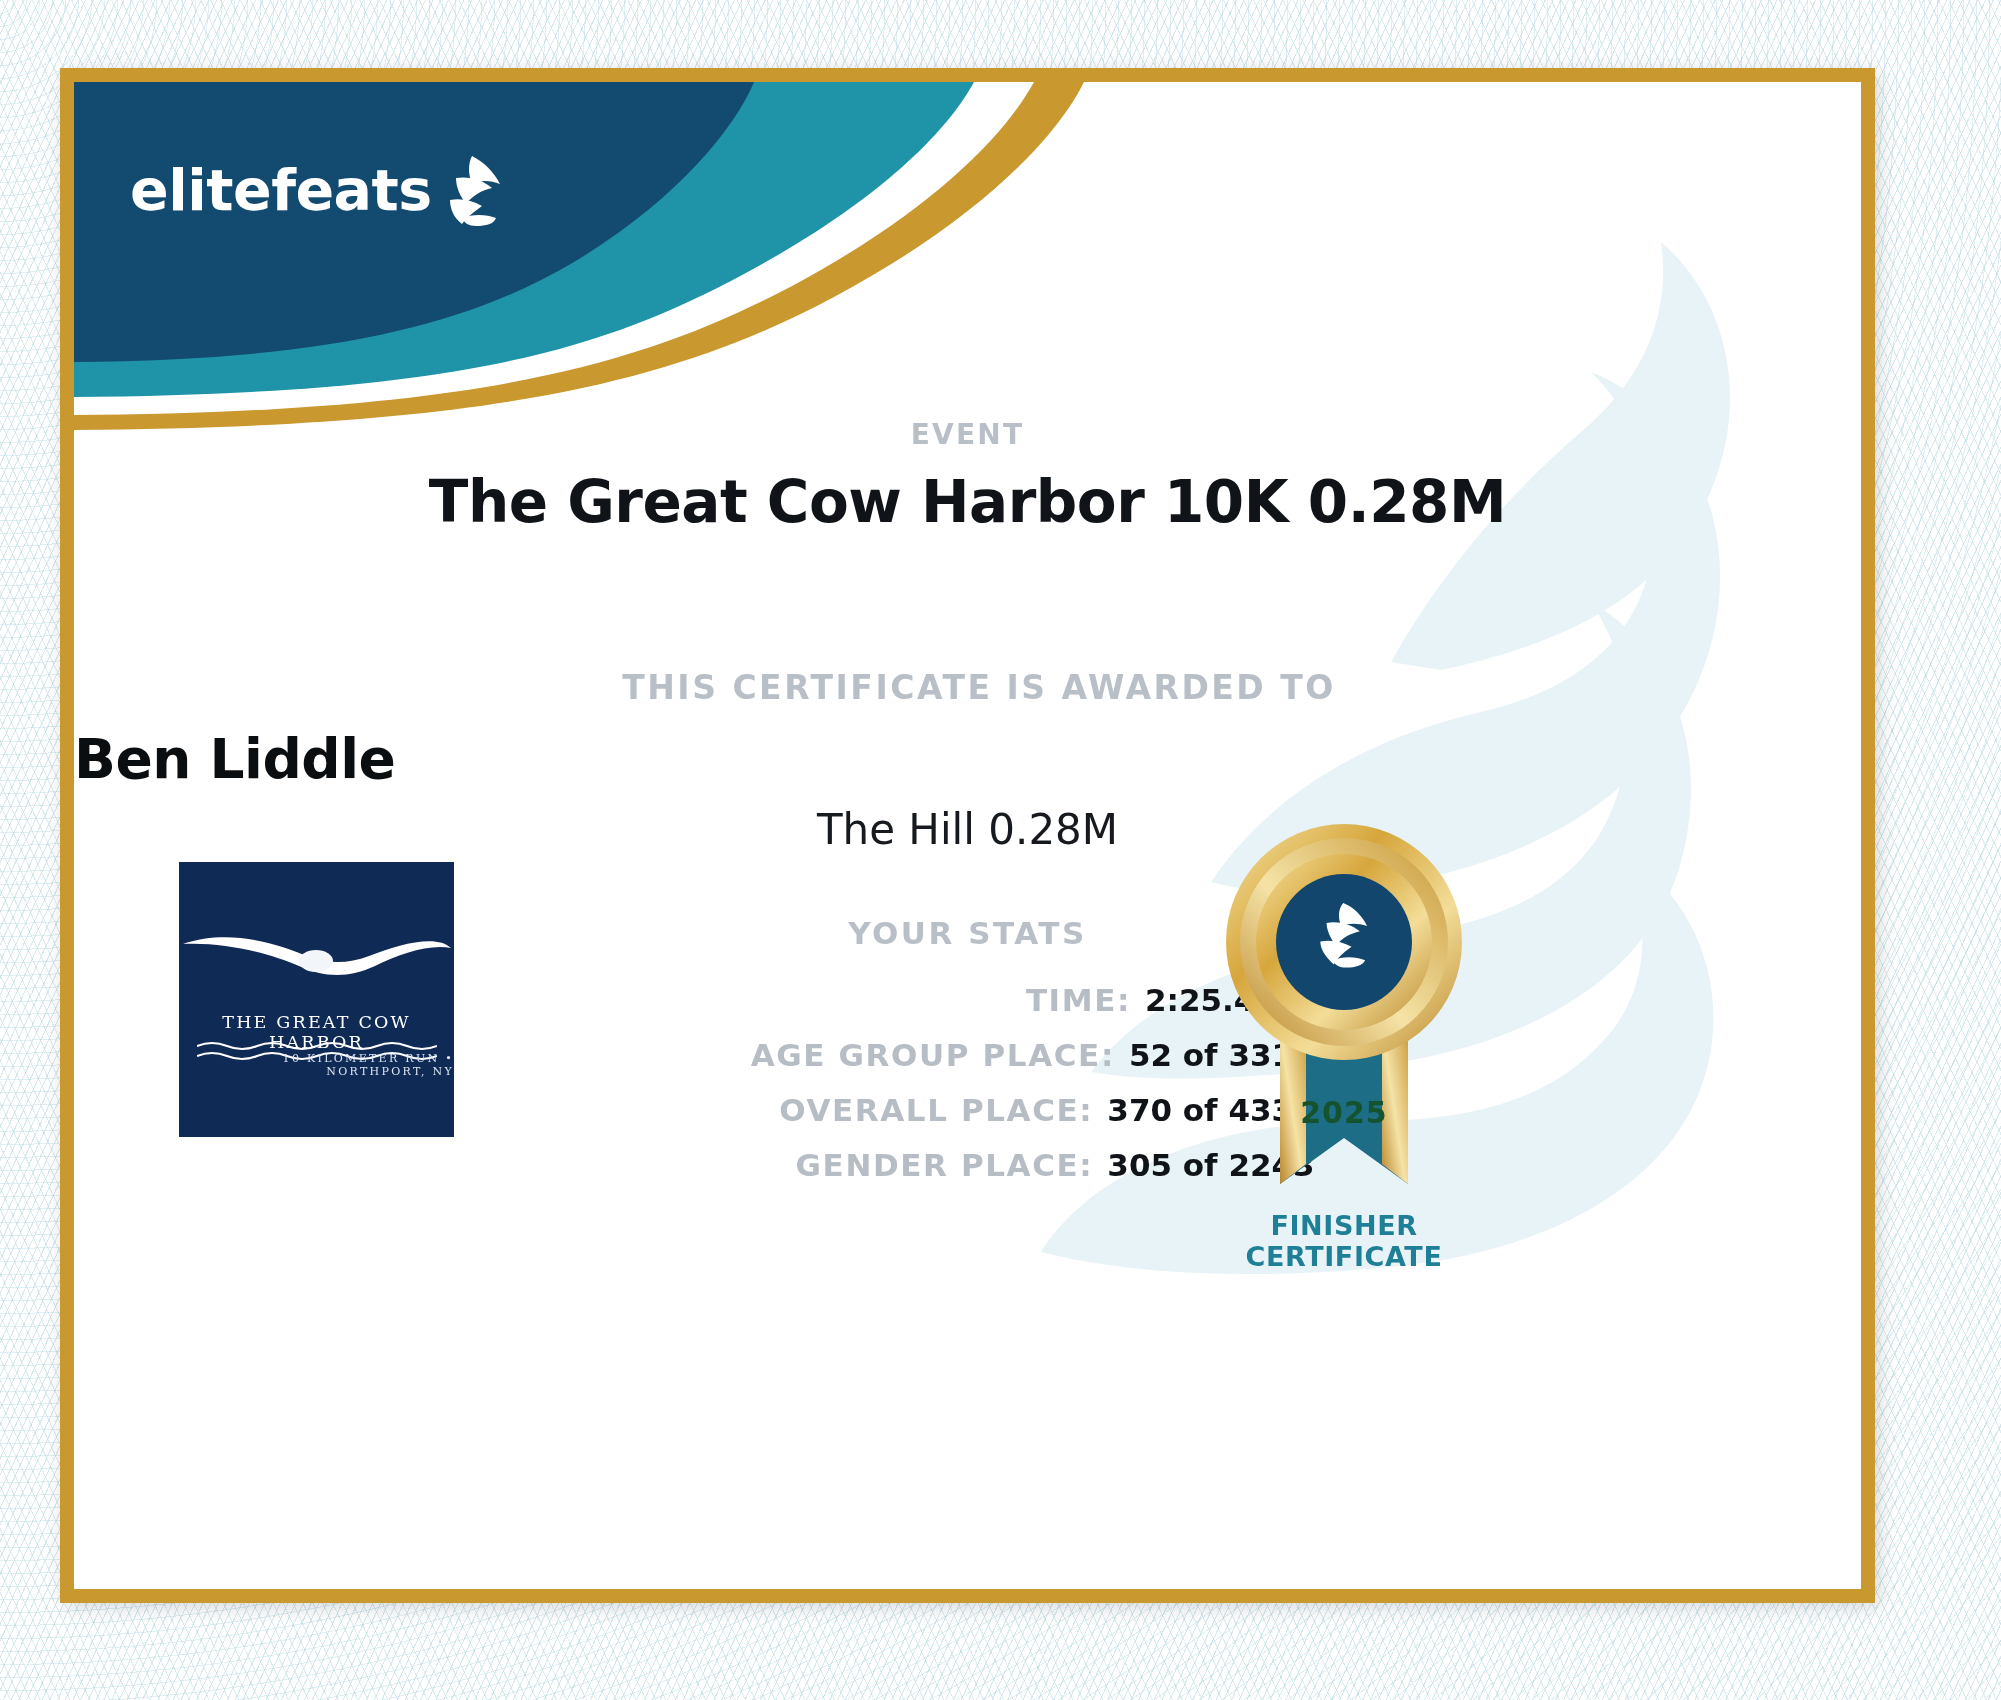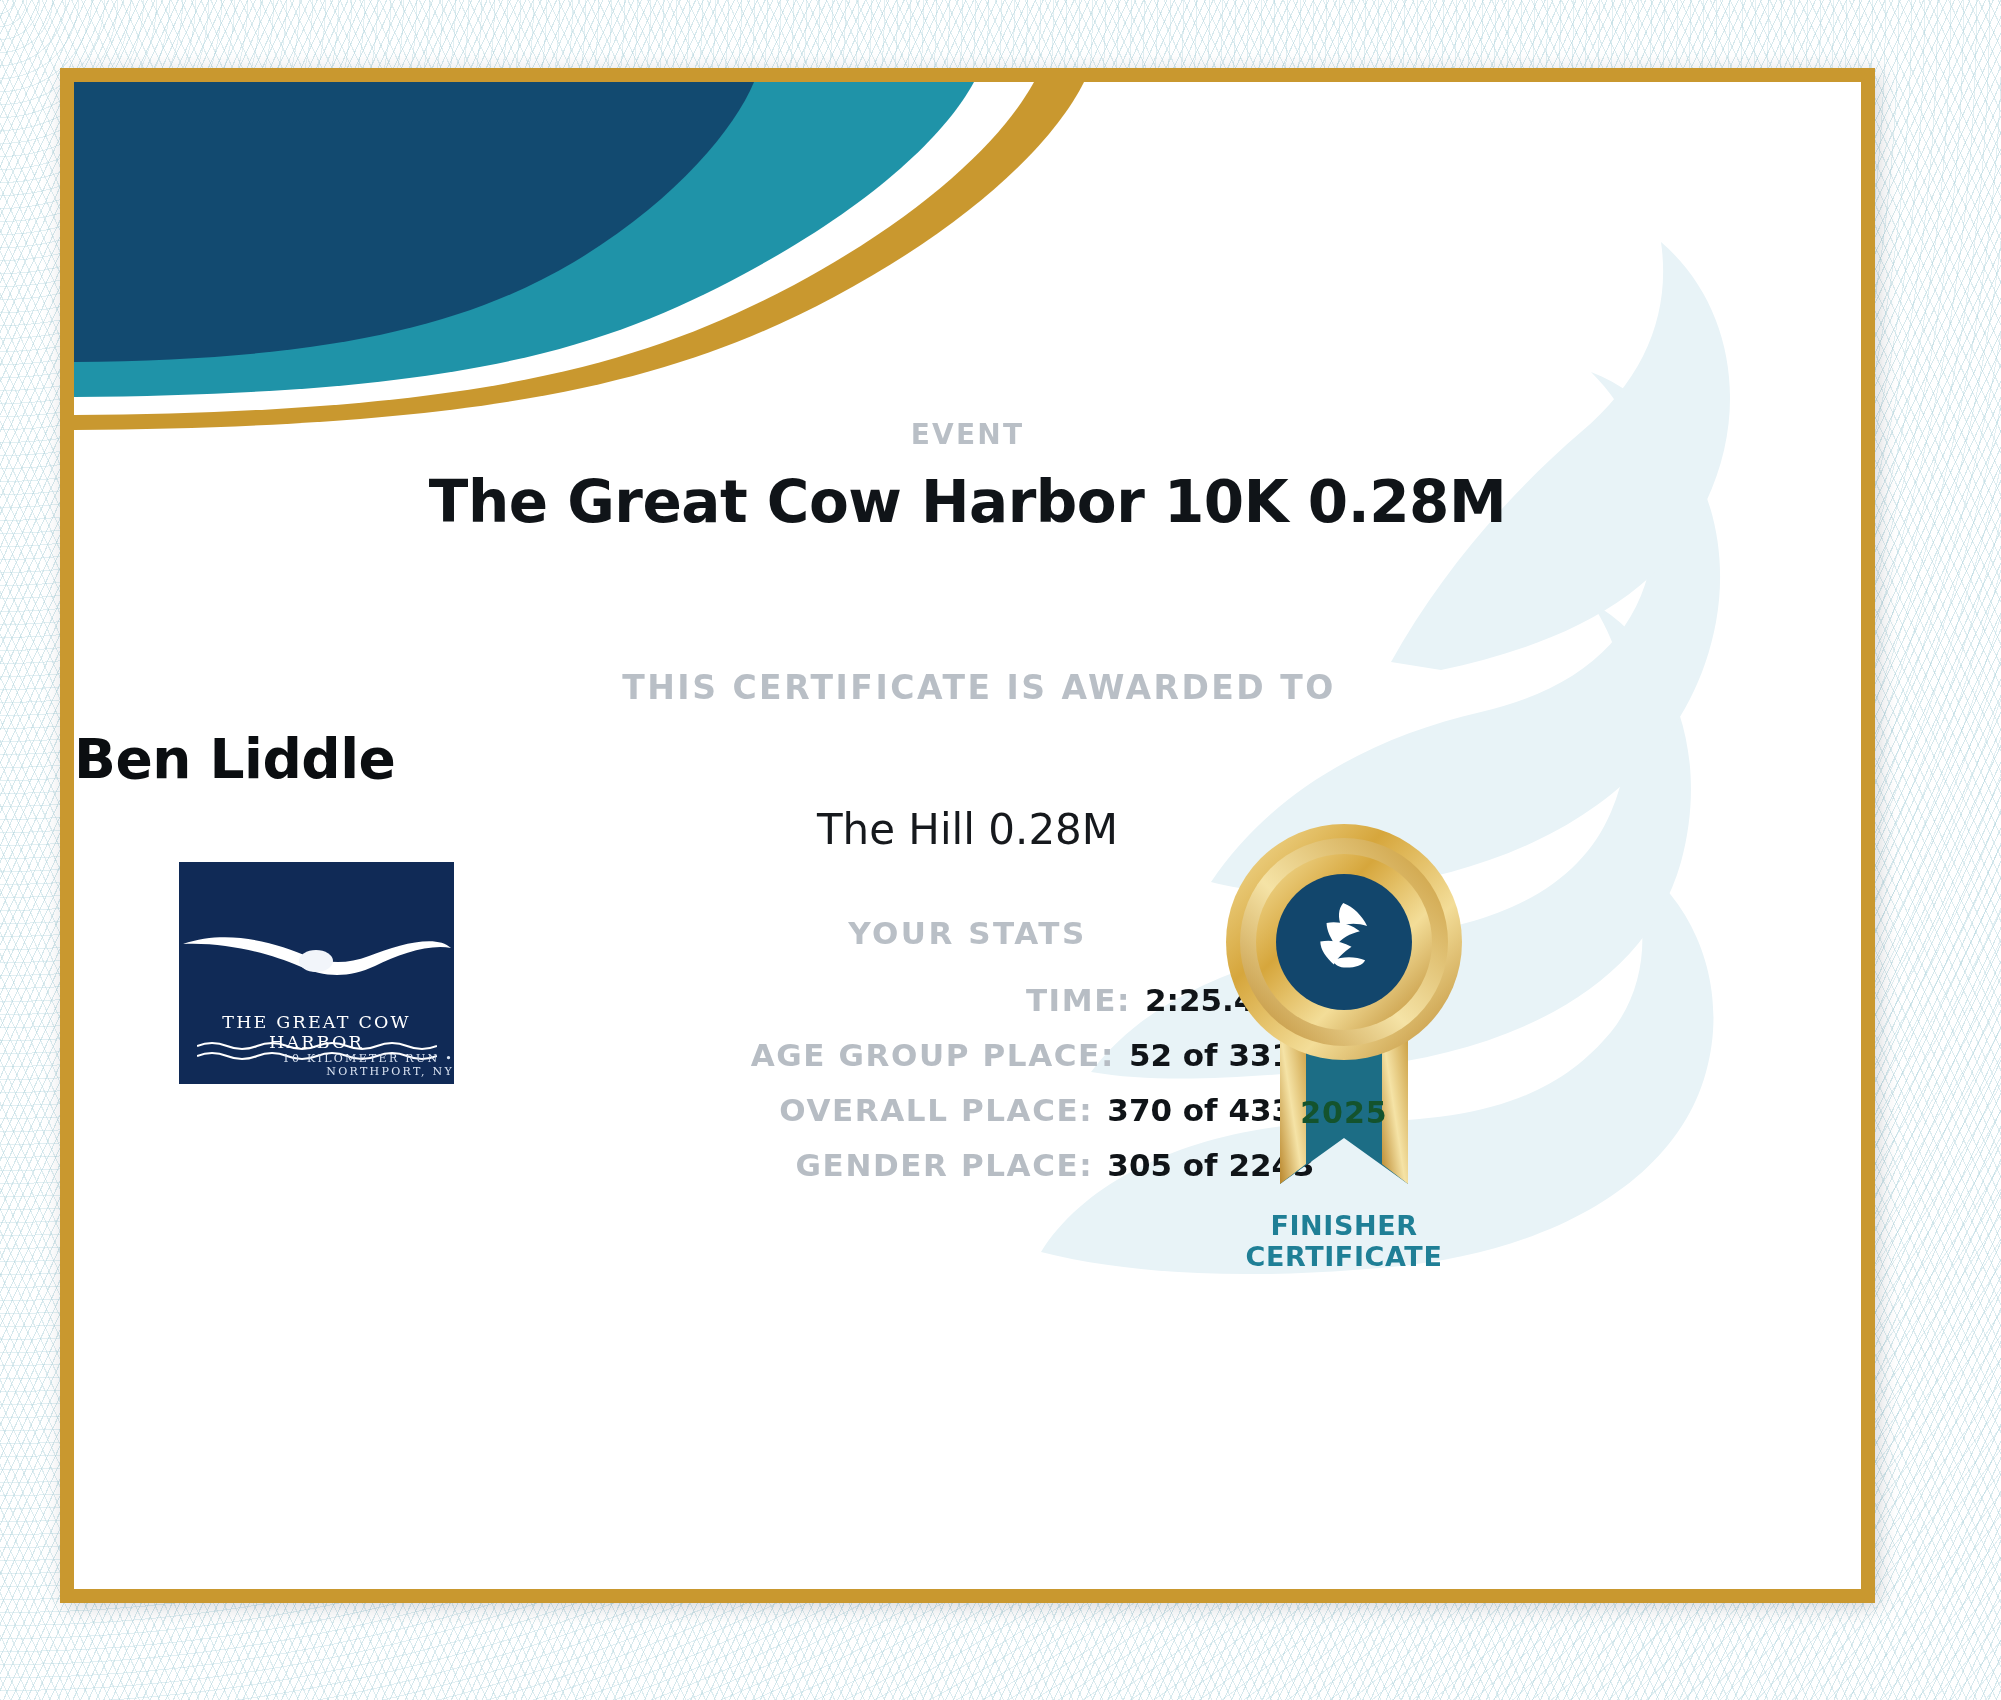--- a/index.html
+++ b/index.html
@@ -180,21 +180,21 @@
     white-space: nowrap;
     font-family: "DejaVu Sans", sans-serif;
   }
 
   
   .event-logo {
     position: absolute;
     left: 105px;
     top: 780px;
     width: 275px;
-    height: 222px;
+    height: 275px;
     background: #102a56;
     overflow: hidden;
   }
   .event-logo .gull {
     position: absolute;
     left: 0; top: 42px;
     width: 275px; height: 95px;
   }
   .el-title {
     position: absolute;
@@ -279,20 +279,31 @@
       </g>
     </svg>
 
     <svg class="header-art" viewBox="0 0 1200 380">
       <path d="M0 0 H1010 C980 60 900 140 760 215 C600 300 420 345 0 348 Z" fill="#c9982f"></path>
       <path d="M0 0 H960 C930 55 855 130 720 203 C565 285 400 330 0 333 Z" fill="#ffffff"></path>
       <path d="M0 0 H900 C872 52 800 122 670 192 C525 270 380 312 0 315 Z" fill="#1f93a8"></path>
       <path d="M0 0 H680 C660 48 600 120 500 180 C390 245 250 278 0 280 Z" fill="#124a70"></path>
     </svg>
 
+    <div class="logo-wrap">
+      <span class="logo-text">elitefeats</span>
+      <svg width="72" height="76" viewBox="0 0 72 76">
+        <g fill="#ffffff">
+          <path d="M34 4 C46 10 56 20 62 32 C52 28 42 28 34 32 C30 22 30 12 34 4 Z"></path>
+          <path d="M18 26 C30 24 44 27 54 36 C44 38 34 44 28 52 C22 44 18 35 18 26 Z"></path>
+          <path d="M12 48 C22 46 34 48 44 54 C36 60 28 66 24 72 C16 66 12 57 12 48 Z"></path>
+          <path d="M24 66 C34 62 48 62 58 66 C56 72 48 74 38 74 C31 74 26 71 24 66 Z"></path>
+        </g>
+      </svg>
+    </div>
 
     <div class="label event-label">EVENT</div>
     <div class="event-name">The Great Cow Harbor 10K 0.28M</div>
 
     <div class="label awarded-label">THIS CERTIFICATE IS AWARDED TO</div>
     <div class="recipient">Ben Liddle</div>
     <div class="recipient-sub">The Hill 0.28M</div>
 
     <div class="label stats-label">YOUR STATS</div>
     <div class="stats">

